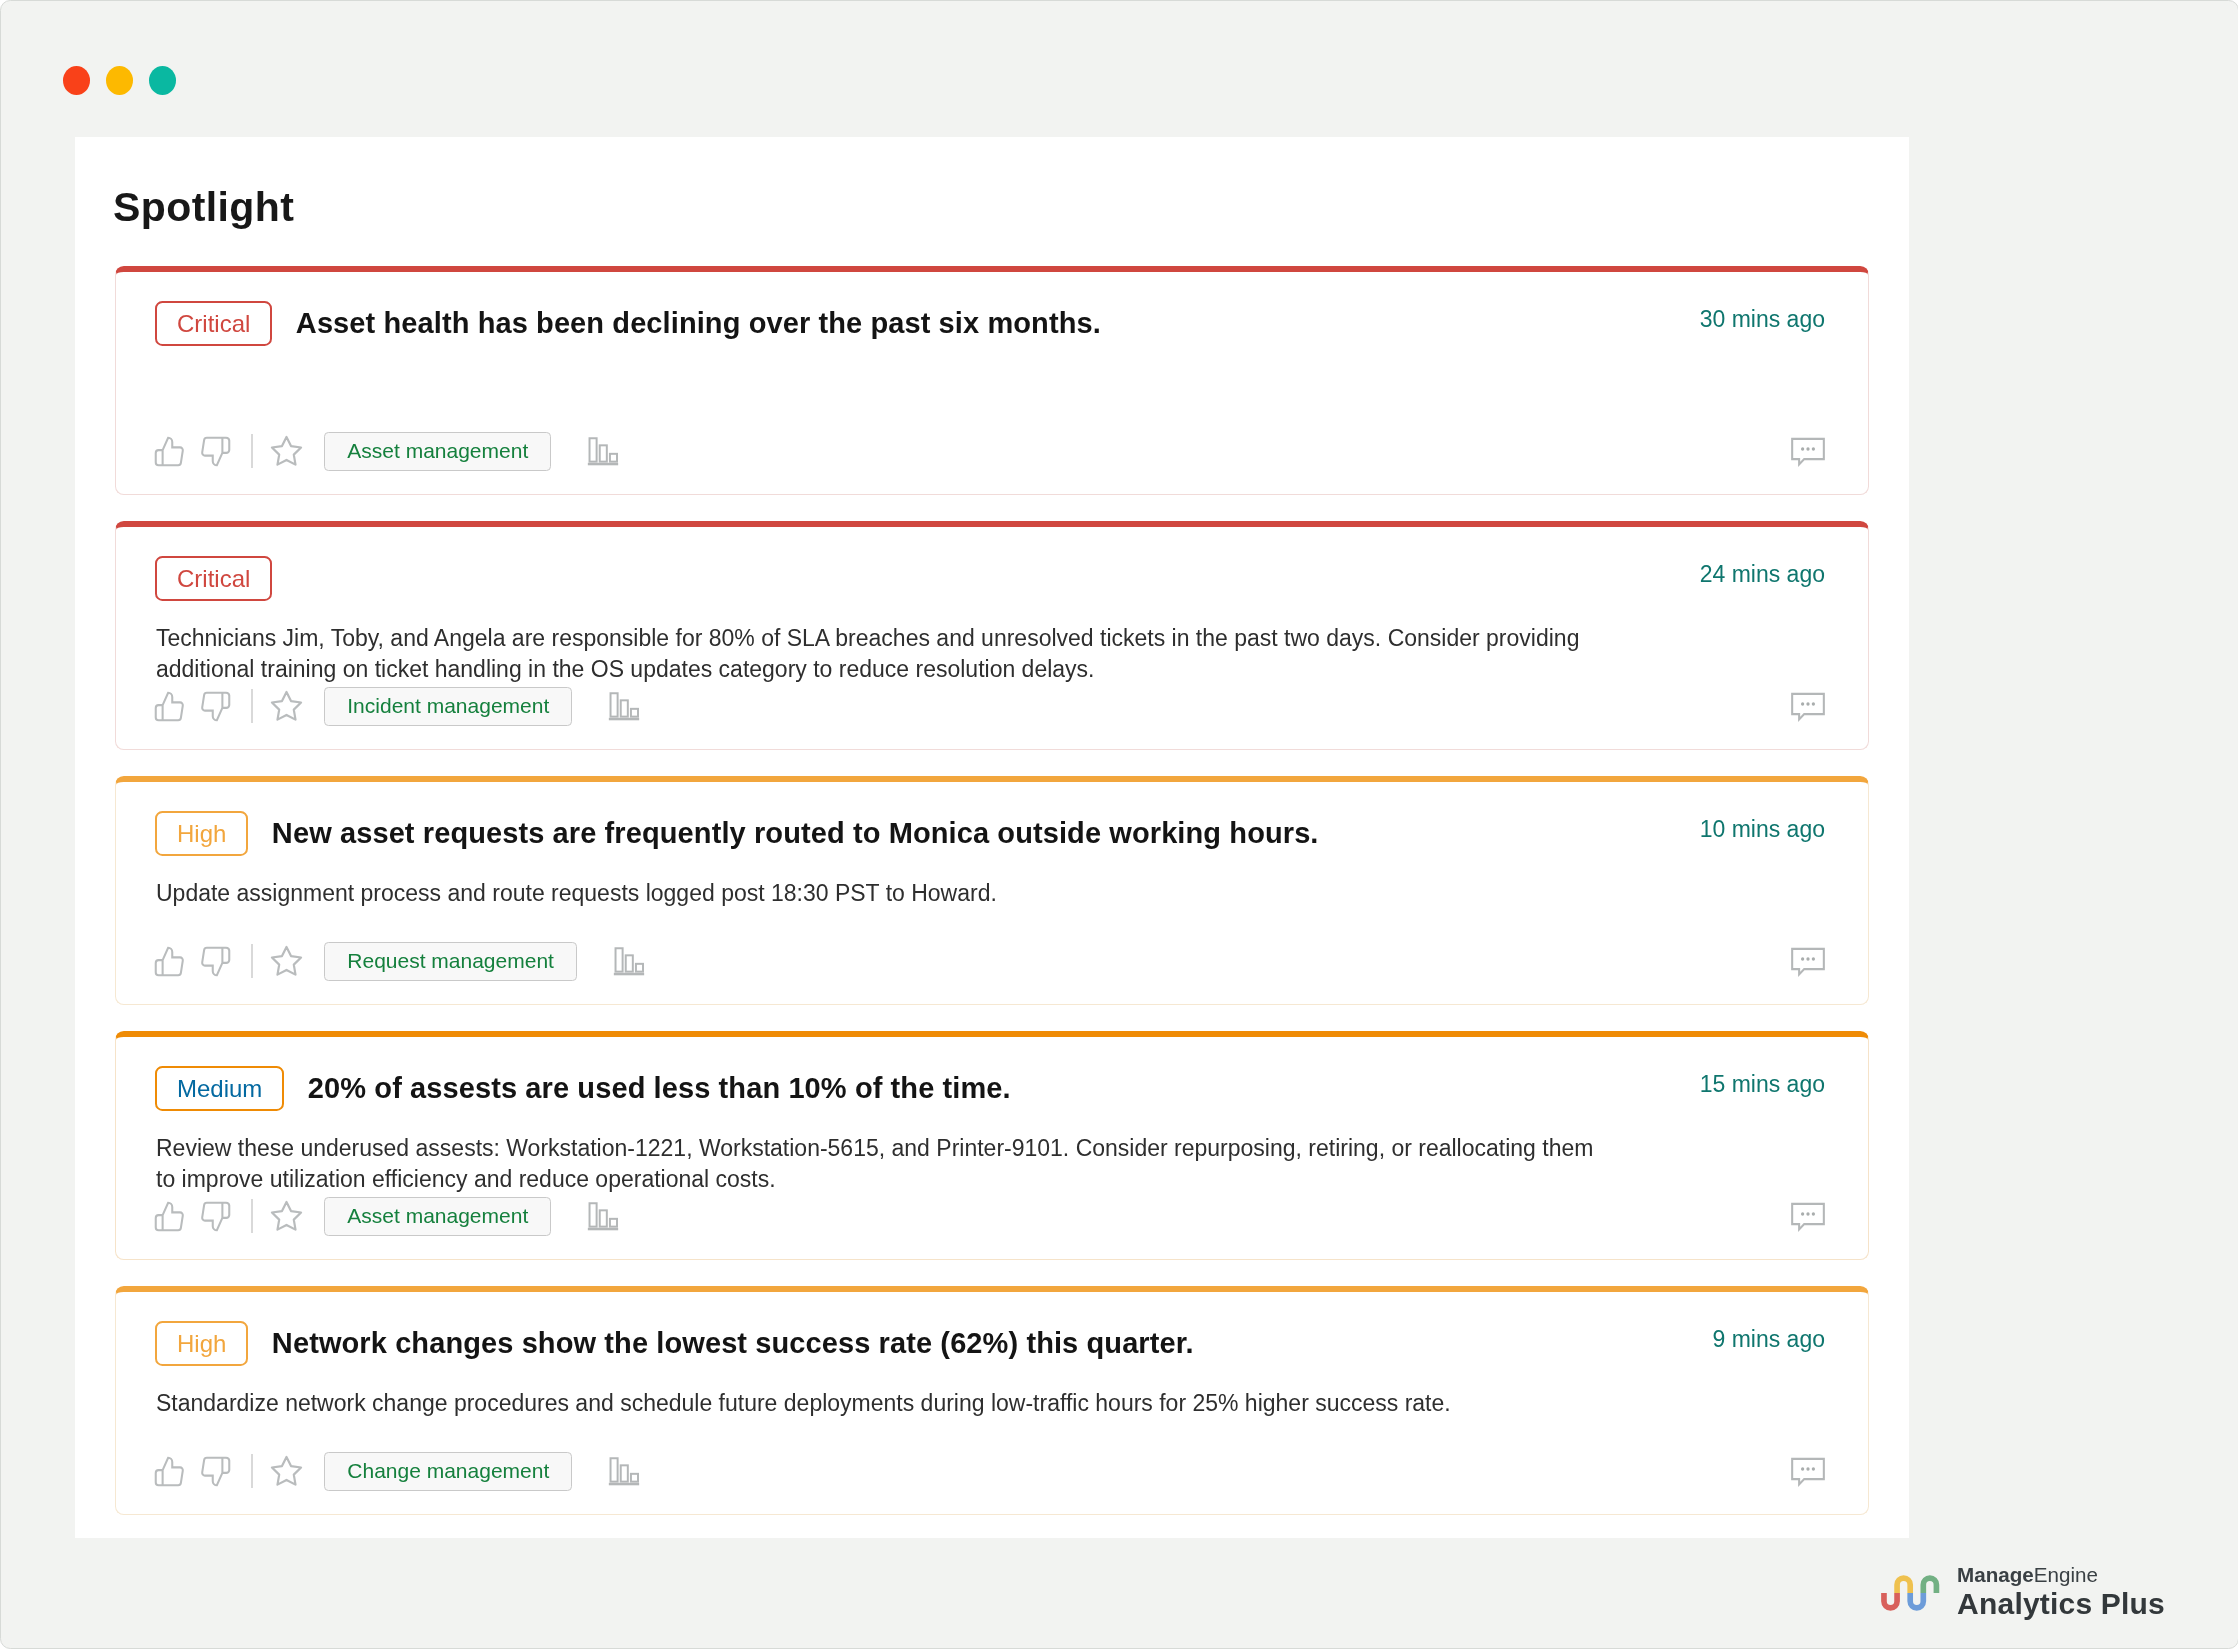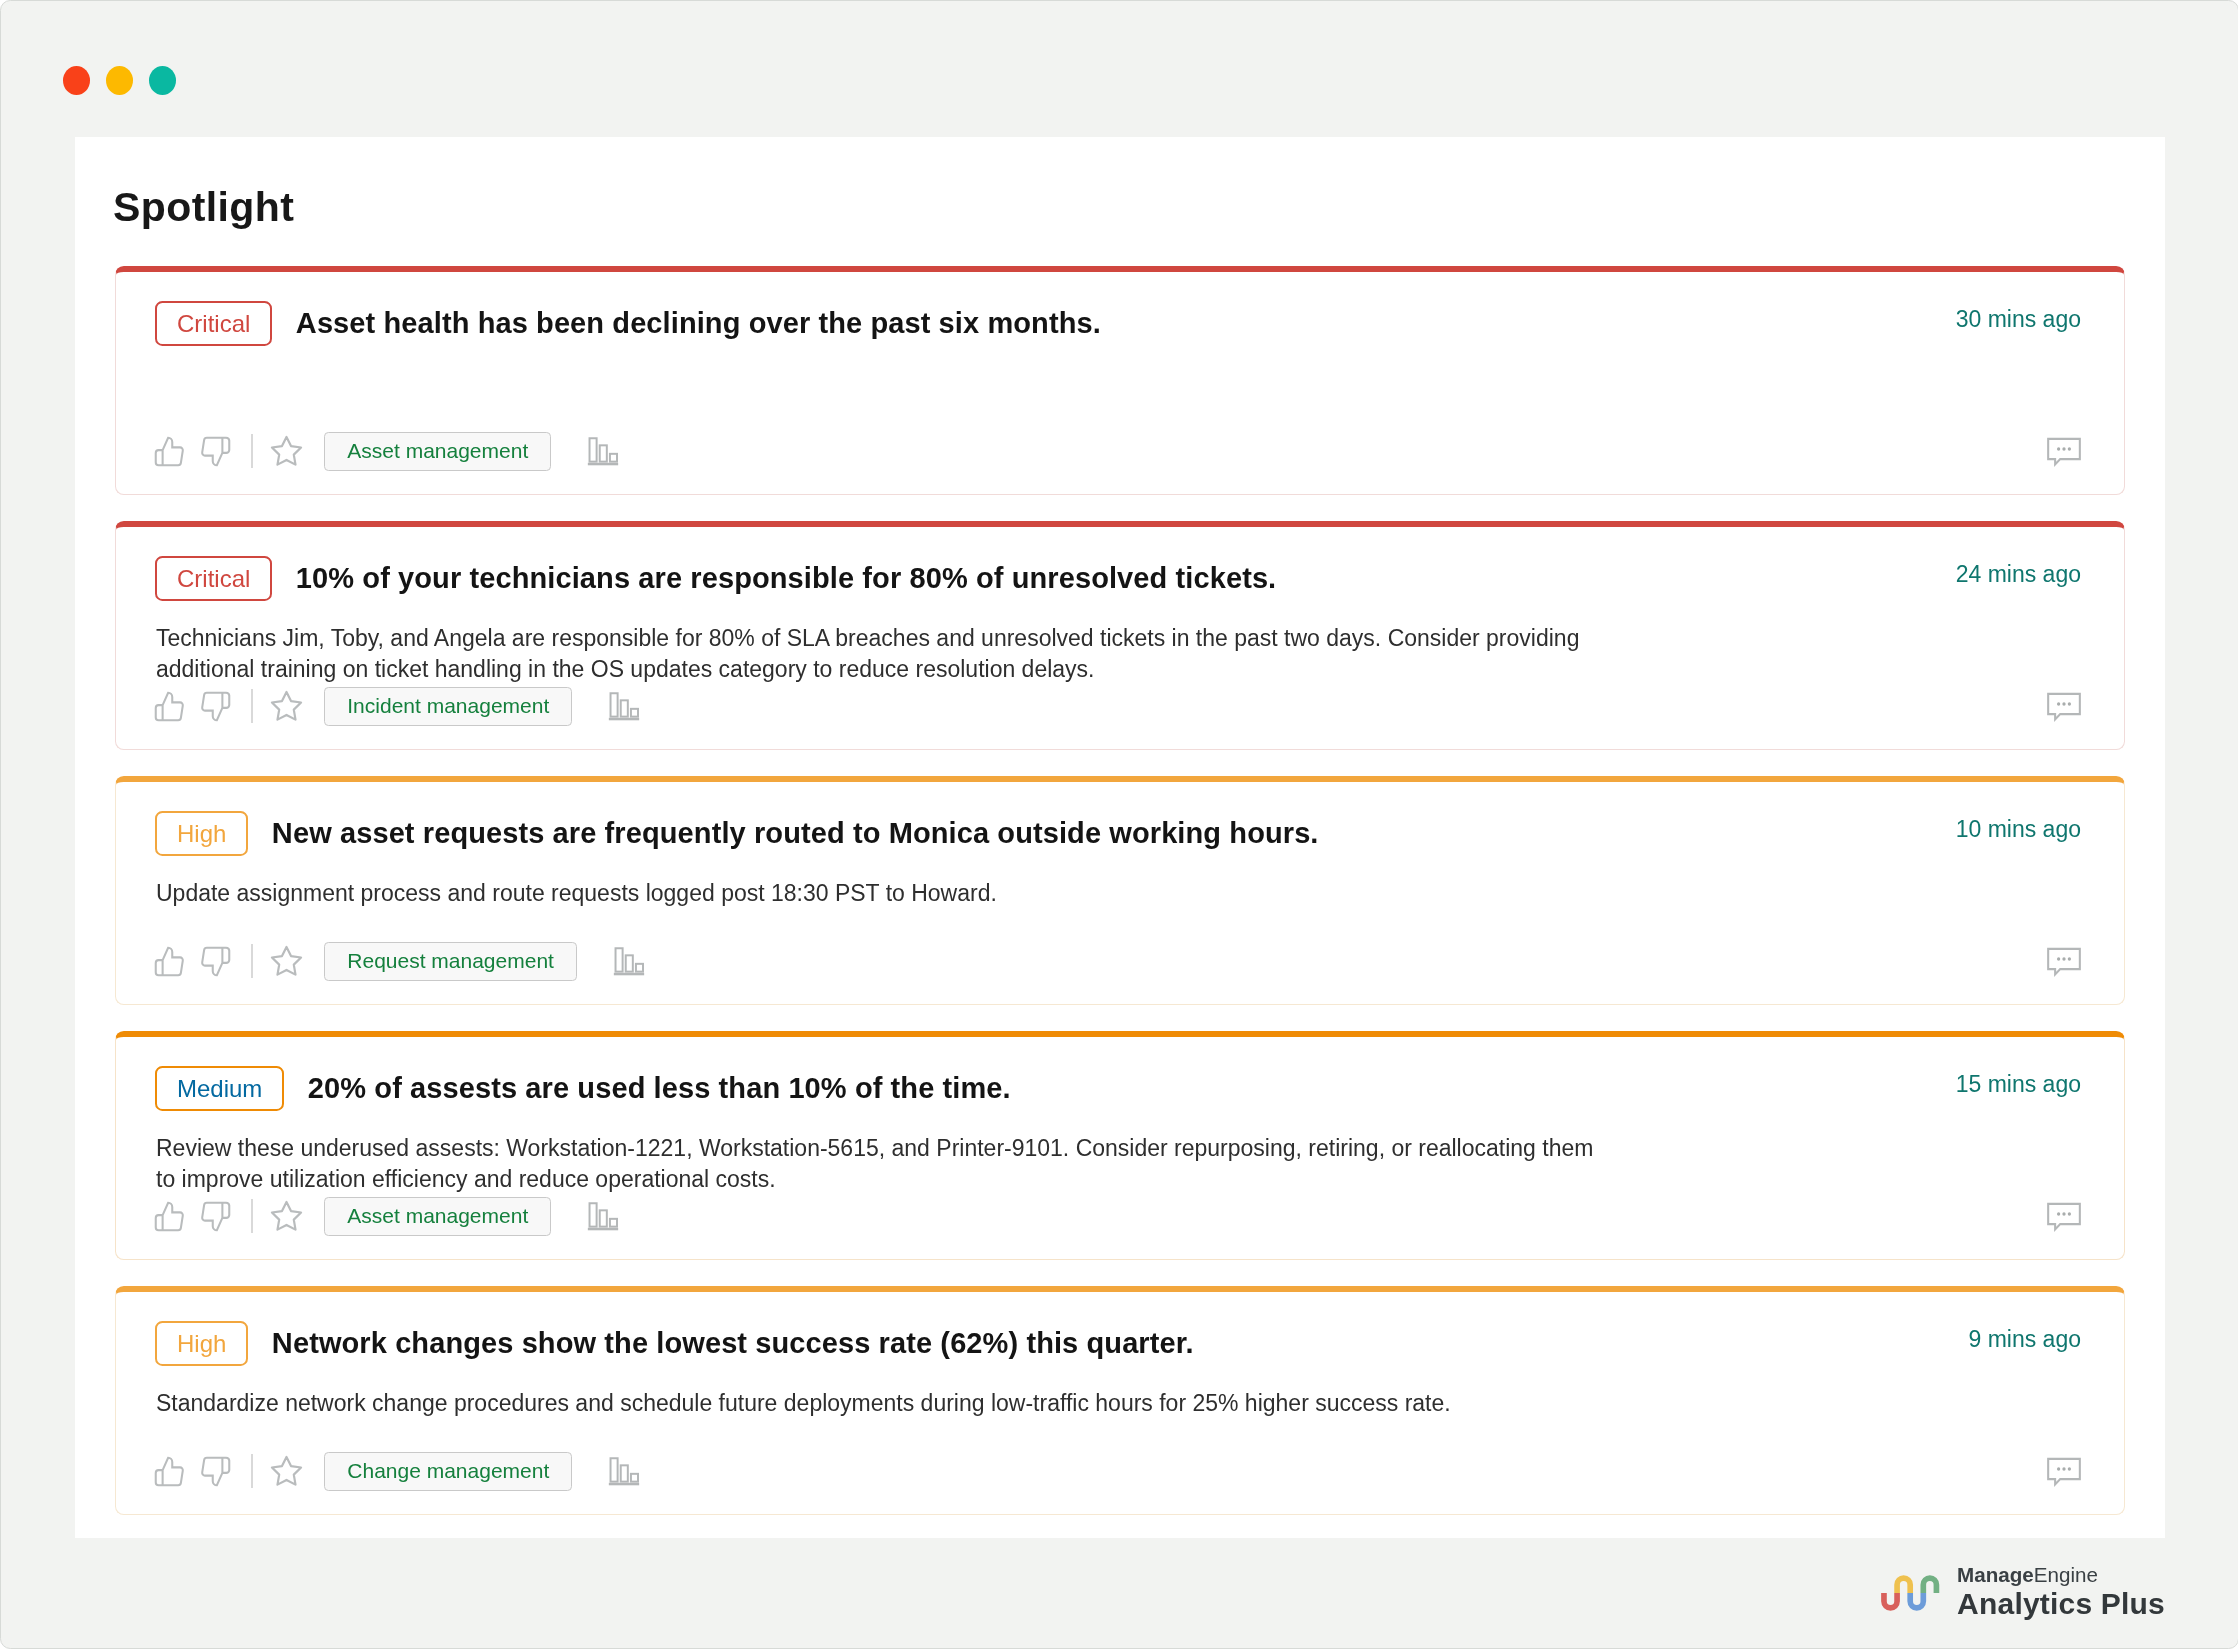--- a/index.html
+++ b/index.html
@@ -4,21 +4,21 @@
 <style>
   html,body { margin:0; padding:0; background:#ffffff; }
   .frame {
     position:relative; width:2239px; height:1649px; box-sizing:border-box;
     background:#f2f3f1; border:1.5px solid #d7dad7; border-radius:10.3px; overflow:hidden;
     font-family:"Liberation Sans", sans-serif;
   }
   .dots { position:absolute; top:65px; left:62px; display:flex; gap:16px; }
   .dot { width:27px; height:29px; border-radius:50%; }
   .panel {
-    position:absolute; left:74px; top:136px; width:2090px; height:1401px;
+    position:absolute; left:74px; top:136px; width:1834px; height:1401px;
     background:#ffffff; box-sizing:border-box;
   }
   .page-title {
     margin:0; padding:47px 0 0 38px; font-size:41px; font-weight:700;
     color:#181818; letter-spacing:0.4px;
   }
   .card-list { margin:35px 40px 0 40px; }
   .card {
     position:relative; box-sizing:border-box; height:229px; margin-bottom:26px;
     background:#ffffff; border:1.5px solid #eee; border-top:6.6px solid #ccc;
@@ -106,21 +106,20 @@
         <circle cx="8.6" cy="8.6" r="1.05" fill="#a9adad" stroke="none"></circle>
         <circle cx="12" cy="8.6" r="1.05" fill="#a9adad" stroke="none"></circle>
         <circle cx="15.4" cy="8.6" r="1.05" fill="#a9adad" stroke="none"></circle>
       </svg>
     </span>
   </div>
 
   <div class="card" style="border-color: rgb(208, 71, 63) rgb(241, 219, 217) rgb(241, 219, 217);">
     <div class="card-head">
       <span class="badge" style="color: rgb(208, 71, 63); border-color: rgb(208, 71, 63);">Critical</span>
-      <span class="card-title">10% of your technicians are responsible for 80% of unresolved tickets.</span>
     </div>
     <div class="card-desc">Technicians Jim, Toby, and Angela are responsible for 80% of SLA breaches and unresolved tickets in the past two days. Consider providing
 additional training on ticket handling in the OS updates category to reduce resolution delays.</div>
     <div class="timestamp">24 mins ago</div>
     <div class="action-row">
       <span class="icon">
         <svg width="33" height="33" viewBox="0 0 24 24" fill="none" stroke="#b9bcbd" stroke-width="1.5">
           <path d="M14 9V5a3 3 0 0 0-3-3l-4 9v11h11.28a2 2 0 0 0 2-1.7l1.38-9a2 2 0 0 0-2-2.3zM7 22H4a2 2 0 0 1-2-2v-7a2 2 0 0 1 2-2h3"></path>
         </svg>
       </span>

